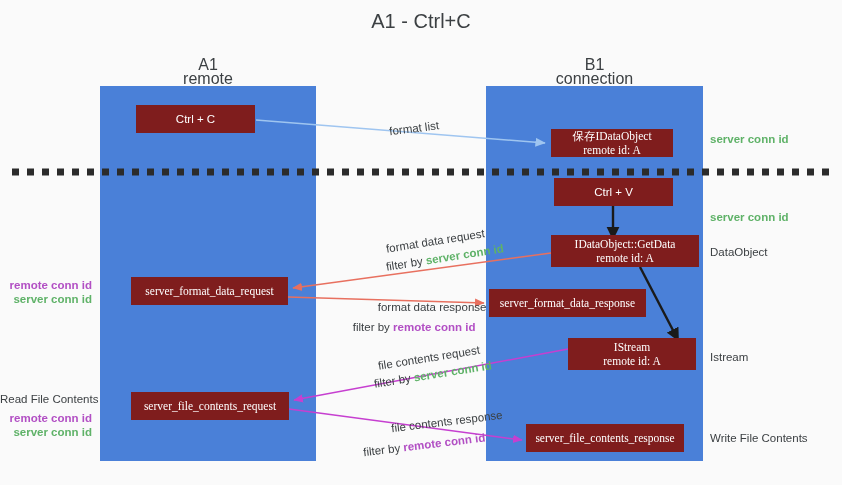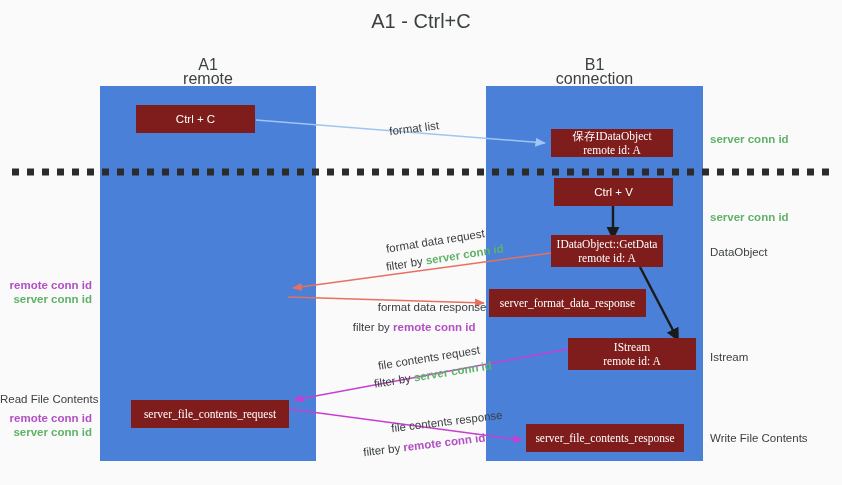--- a/index.html
+++ b/index.html
@@ -159,36 +159,39 @@
 
   <div class="node orange" style="left:551px; top:129px; width:122px; height:28px;">
     <span class="ln">保存IDataObject</span>
     <span class="ln">remote id: A</span>
   </div>
 
   <div class="node green" style="left:554px; top:178px; width:119px; height:28px;">
     <span class="ln">Ctrl + V</span>
   </div>
 
-  <div class="node orange" style="left:551px; top:235px; width:112px; height:32px;text-align:right;">
+  <div class="node orange" style="left:551px; top:235px; width:148px; height:32px;text-align:right;">
     <span class="ln">IDataObject::GetData</span>
     <span class="ln">remote id: A</span>
   </div>
 
+  <div class="node orange" style="left:131px; top:277px; width:157px; height:28px;">
+    <span class="ln">server_format_data_request</span>
+  </div>
 
   <div class="node orange" style="left:489px; top:289px; width:157px; height:28px;">
     <span class="ln">server_format_data_response</span>
   </div>
 
   <div class="node orange" style="left:568px; top:338px; width:128px; height:32px;">
     <span class="ln">IStream</span>
     <span class="ln">remote id: A</span>
   </div>
 
-  <div class="node orange" style="left:131px; top:392px; width:158px; height:28px;margin-top:8px;">
+  <div class="node orange" style="left:131px; top:392px; width:158px; height:28px;">
     <span class="ln">server_file_contents_request</span>
   </div>
 
   <div class="node orange" style="left:526px; top:424px; width:158px; height:28px;">
     <span class="ln">server_file_contents_response</span>
   </div>
 
   <div class="lbl rot-b" style="left:374px; top:111px;">
     <span>format list</span>
   </div>

